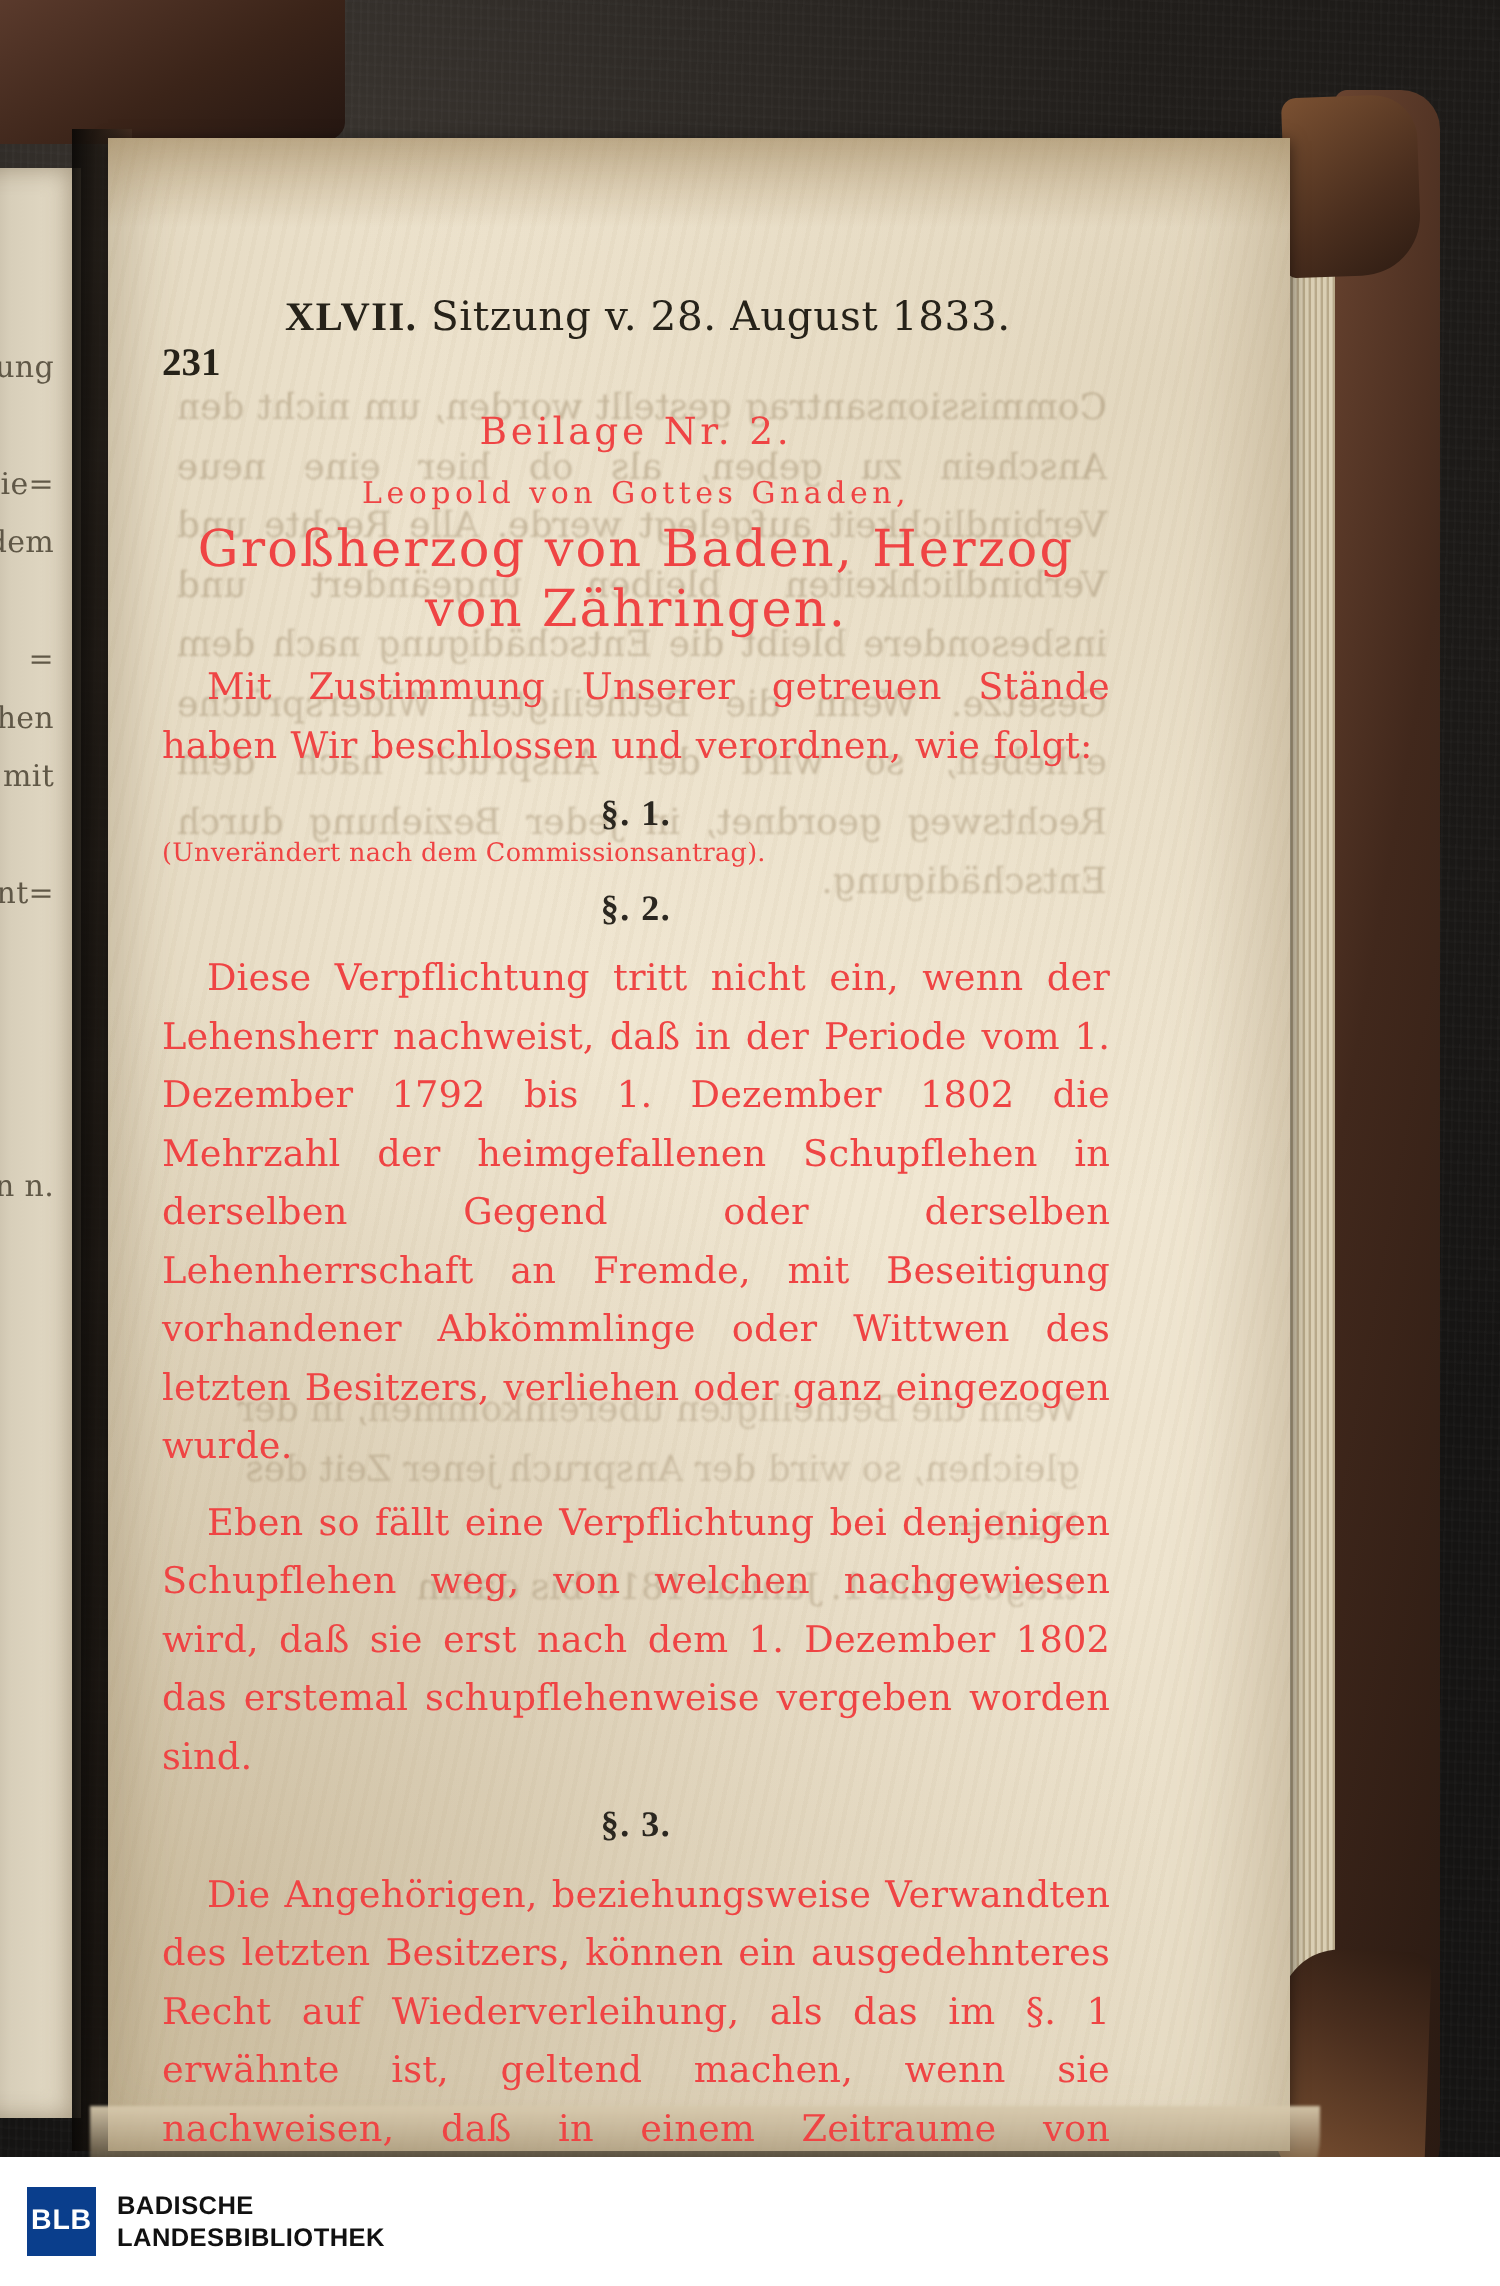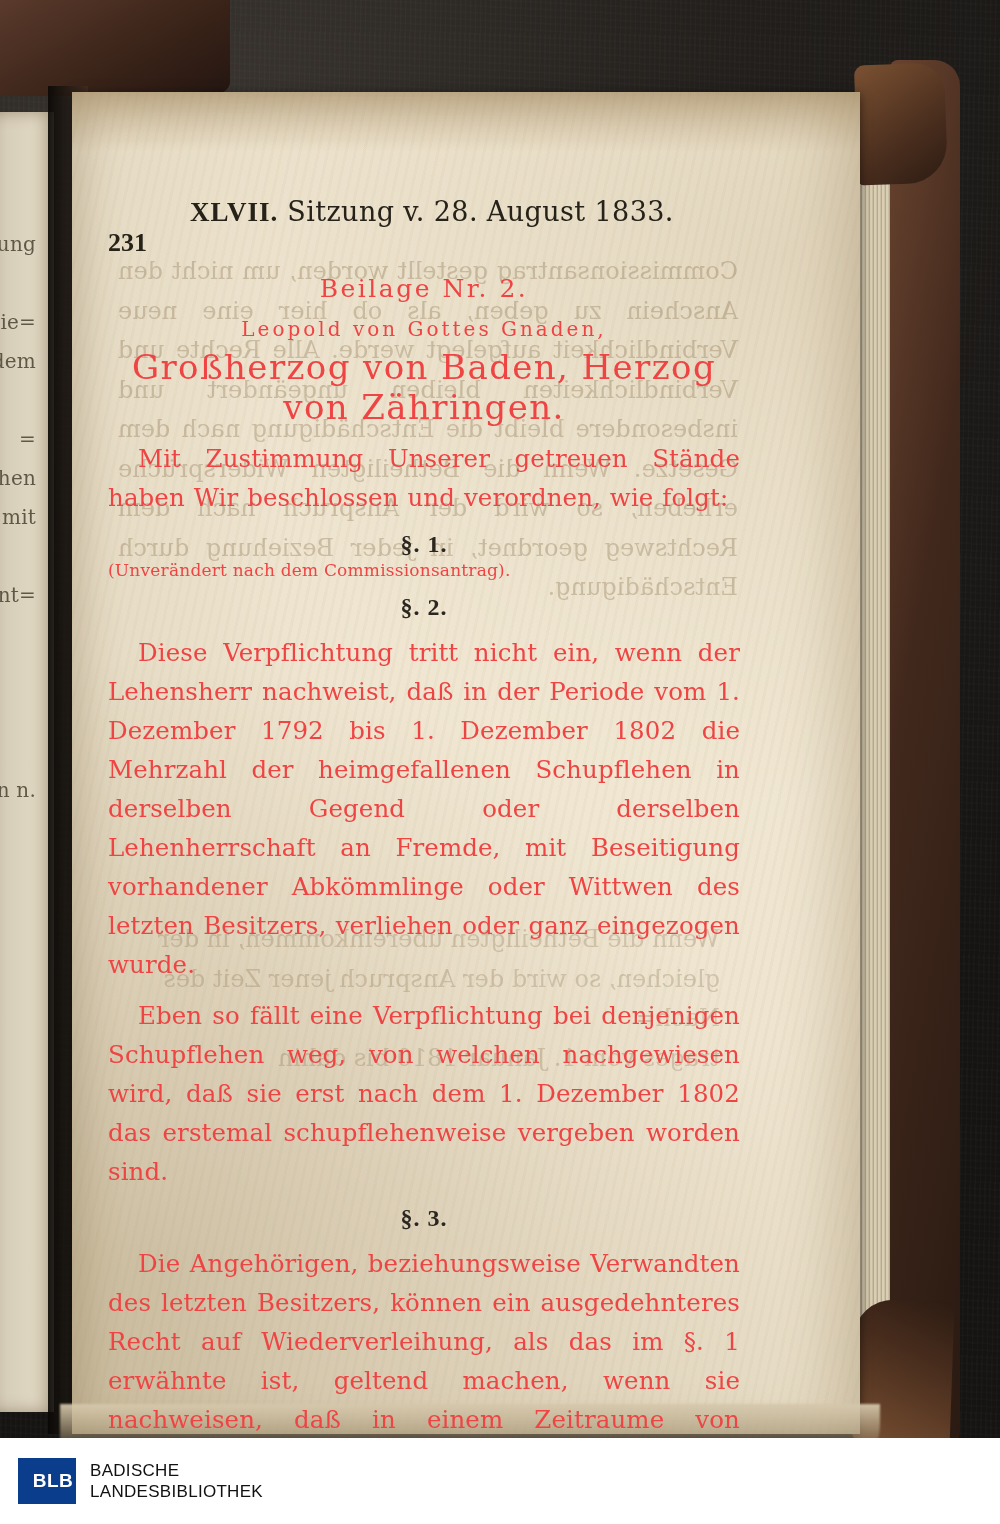--- a/index.html
+++ b/index.html
@@ -297,27 +297,26 @@
     width: 46px; height: 46px;
     background: #0a3e8c;
     color: #fff;
     font-family: "Liberation Sans", sans-serif;
     font-weight: bold;
     font-size: 19px;
     display: flex;
     align-items: center;
     justify-content: center;
     letter-spacing: .5px;
-    padding-left: 12px;
   }
   .blb-text {
     font-family: "Liberation Sans", sans-serif;
     font-size: 17px;
     line-height: 21px;
-    font-weight: normal;
+    font-weight: bold;
     color: #111;
     letter-spacing: .3px;
   }
   .brand-right {
     display: flex;
     align-items: center;
     gap: 12px;
   }
   .bw-text {
     font-family: "Liberation Sans", sans-serif;

